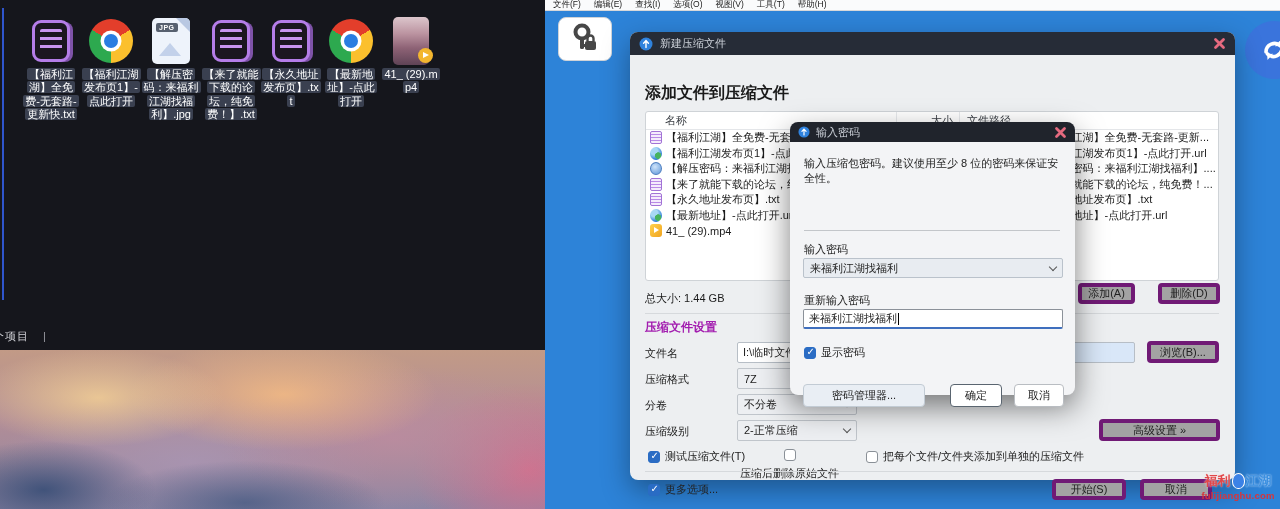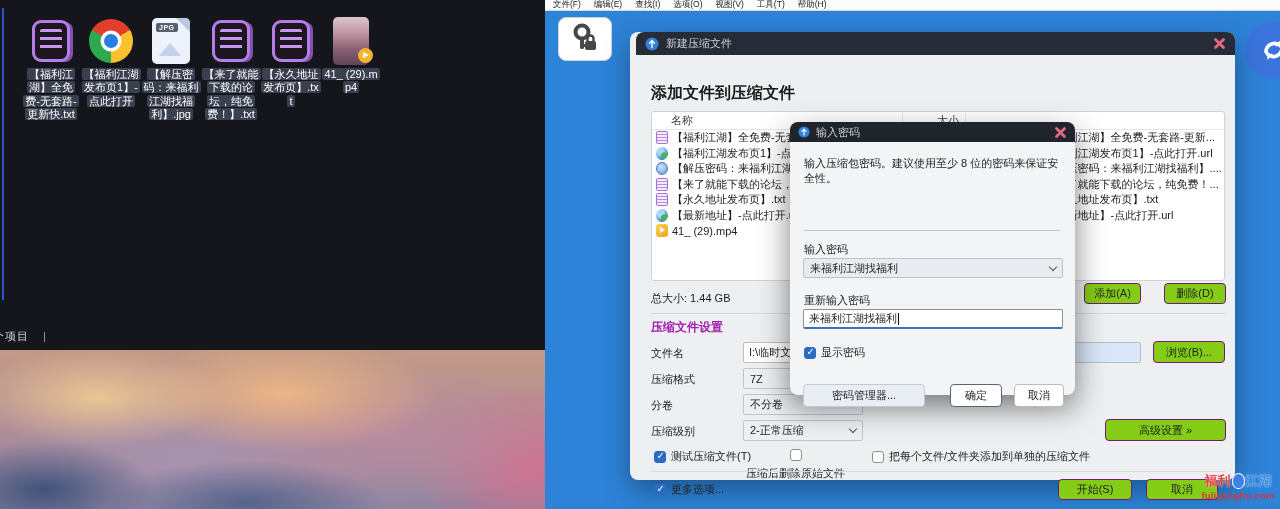--- a/index.html
+++ b/index.html
@@ -62,21 +62,21 @@
   .menubar { position:absolute; left:0; top:0; width:735px; height:11px; background:#fafbfc;
     border-bottom:1px solid #d7d8da; display:flex; align-items:center; gap:13px; padding-left:8px;
     font-size:8.5px; color:#222; }
   .key-btn { position:absolute; left:13px; top:17px; width:54px; height:44px; background:#fff;
     border-radius:8px; border:1px solid #cfd3d8; display:flex; align-items:center; justify-content:center; }
   .fab { position:absolute; left:700px; top:21px; width:58px; height:58px; border-radius:50%;
     background:#3a74dc; display:flex; align-items:center; justify-content:center; }
 
   
   .dlg { position:absolute; left:630px; top:32px; width:605px; height:448px; border-radius:8px;
-    background:#edeff1; box-shadow:0 10px 28px rgba(0,0,0,.35);padding-left:6px; }
+    background:#edeff1; box-shadow:0 10px 28px rgba(0,0,0,.35); }
   .dlg-title { height:23px; background:#262c37; border-radius:8px 8px 0 0; display:flex; align-items:center;
     padding:0 9px; gap:7px; }
   .dlg-title .t { color:#ccd1d9; font-size:11px; flex:1; }
   .dlg-body { position:relative; height:425px; font-size:11px; color:#222; }
   .hd { position:absolute; left:15px; top:28px; font-weight:bold; font-size:16px; color:#1a1a1a; }
 
   .flist { position:absolute; left:15px; top:56px; width:574px; height:170px; background:#fff;
     border:1px solid #cfd3d7; border-radius:3px; overflow:hidden; }
   .frow, .fhead { display:grid; grid-template-columns:250px 63px 1fr; align-items:center; height:15.5px; }
   .fhead { height:18px; color:#3c4046; border-bottom:1px solid #e4e6e9; }
@@ -96,21 +96,21 @@
   .fi.jpg { border-radius:50%; background:radial-gradient(circle at 40% 35%,#cfe4fa,#5e96d8); border:1px solid #4f7fc0; }
   .fi.mp4 { background:linear-gradient(135deg,#ffd24d,#f0a31f); border-radius:3px; }
   .fi.mp4::after { content:""; position:absolute; left:4px; top:3px;
     border-left:5px solid #fff; border-top:3.5px solid transparent; border-bottom:3.5px solid transparent; }
 
   .total { position:absolute; left:15px; top:236px; color:#1a1a1a; }
   .sep-h1 { position:absolute; left:15px; top:258px; width:574px; height:1px; background:#d6d9dc; }
   .sep-h2 { position:absolute; left:15px; top:416px; width:574px; height:1px; background:#d6d9dc; }
   .sec { position:absolute; left:15px; top:264px; font-weight:bold; font-size:12px; color:#a21caf; }
 
-  .btn { background:#84cc16; border:1px solid #701a75; border-radius:4px; font-size:11px; color:#222;
+  .btn { background:#a3a3a3; border:4px solid #701a75; border-radius:4px; font-size:11px; color:#222;
     display:flex; align-items:center; justify-content:center; }
   .btn-add { position:absolute; left:448px; top:228px; width:57px; height:21px; }
   .btn-del { position:absolute; left:528px; top:228px; width:62px; height:21px; }
   .btn-browse { position:absolute; left:517px; top:286px; width:72px; height:22px; }
   .btn-adv { position:absolute; left:469px; top:364px; width:121px; height:22px; }
   .btn-start { position:absolute; left:422px; top:424px; width:74px; height:21px; }
   .btn-cancel { position:absolute; left:510px; top:424px; width:72px; height:21px; }
 
   .flabel { position:absolute; left:15px; color:#222; }
   .fname-input { position:absolute; left:107px; top:287px; width:398px; height:21px; border:1px solid #b7bec6;
@@ -201,20 +201,26 @@
         <div class="dlabel-wrap"><span class="dlabel">【来了就能下载的论坛，纯免费！】.txt</span></div>
       </div>
       <div class="dcell">
         <div class="dimg">
             <div class="dicon-txt"></div>
           </div>
         <div class="dlabel-wrap"><span class="dlabel">【永久地址发布页】.txt</span></div>
       </div>
       <div class="dcell">
         <div class="dimg">
+            <div class="dicon-chrome"></div>
+          </div>
+        <div class="dlabel-wrap"><span class="dlabel">【最新地址】-点此打开</span></div>
+      </div>
+      <div class="dcell">
+        <div class="dimg">
             <div class="dicon-video">
               <span class="play-badge"></span>
             </div>
           </div>
         <div class="dlabel-wrap"><span class="dlabel">41_ (29).mp4</span></div>
       </div>
     </div>
   </div>
 
   <div class="app">
@@ -262,20 +268,21 @@
 
     <div class="dlg-body">
       <div class="hd">添加文件到压缩文件</div>
 
       <div class="flist">
         <div class="colsep1"></div>
         <div class="colsep2"></div>
         <div class="fhead">
           <span class="c1">名称</span>
           <span class="c2">大小</span>
+          <span class="c3">文件路径</span>
         </div>
         <div class="frow">
           <span class="c1">
               <span class="fi txt"></span>
               <span>【福利江湖】全免费-无套路-更新快.txt</span>
             </span>
           <span class="c2">534 字节</span>
           <span class="c3">I:\临时文件\32\【福利江湖】全免费-无套路-更新...</span>
         </div>
         <div class="frow">

